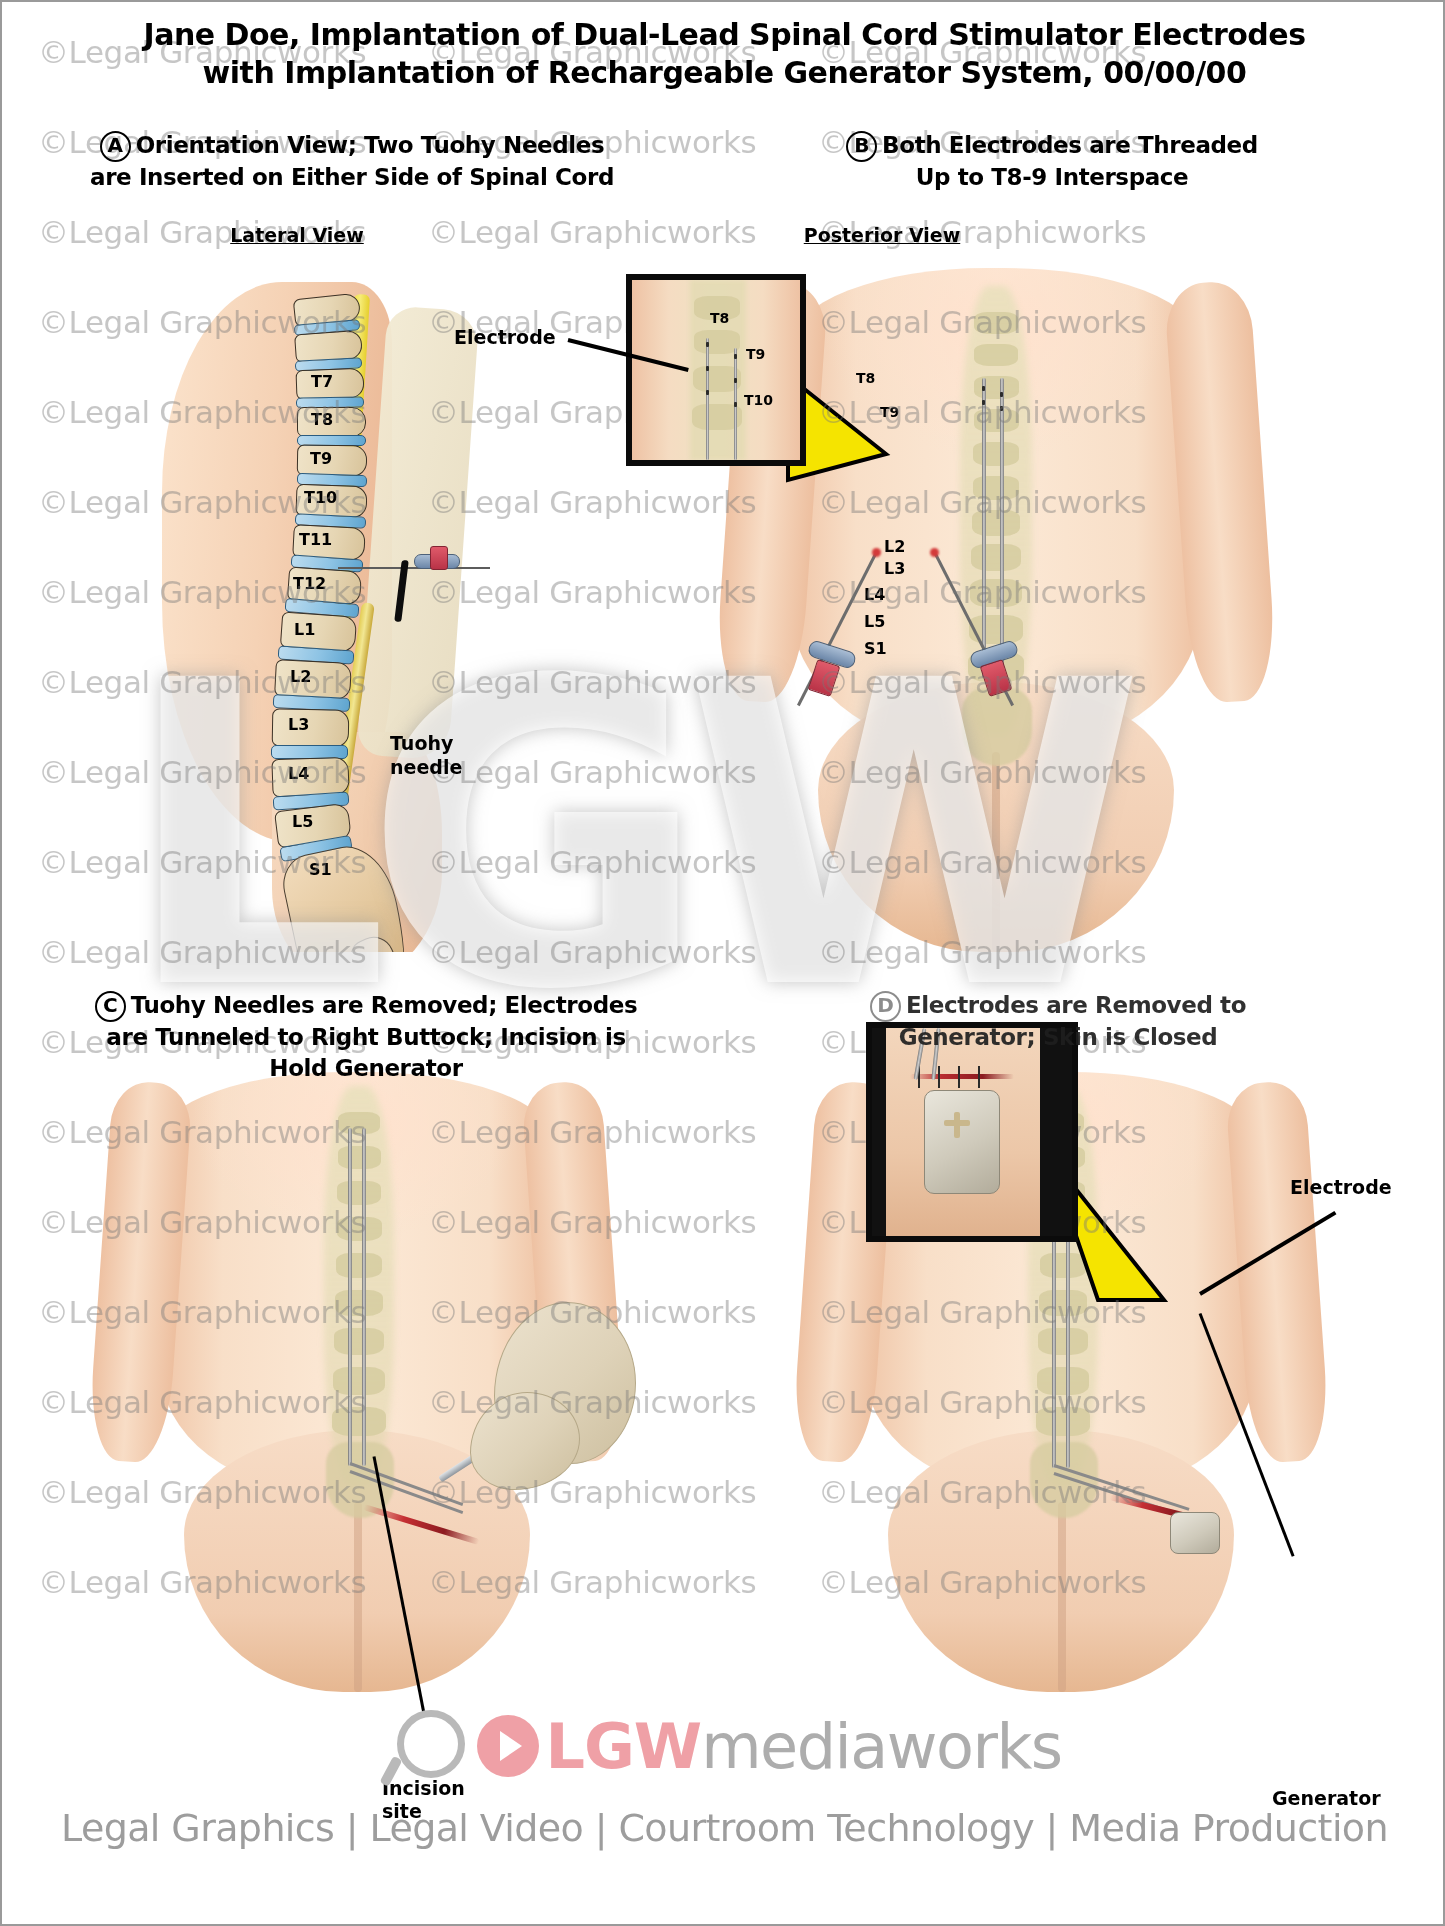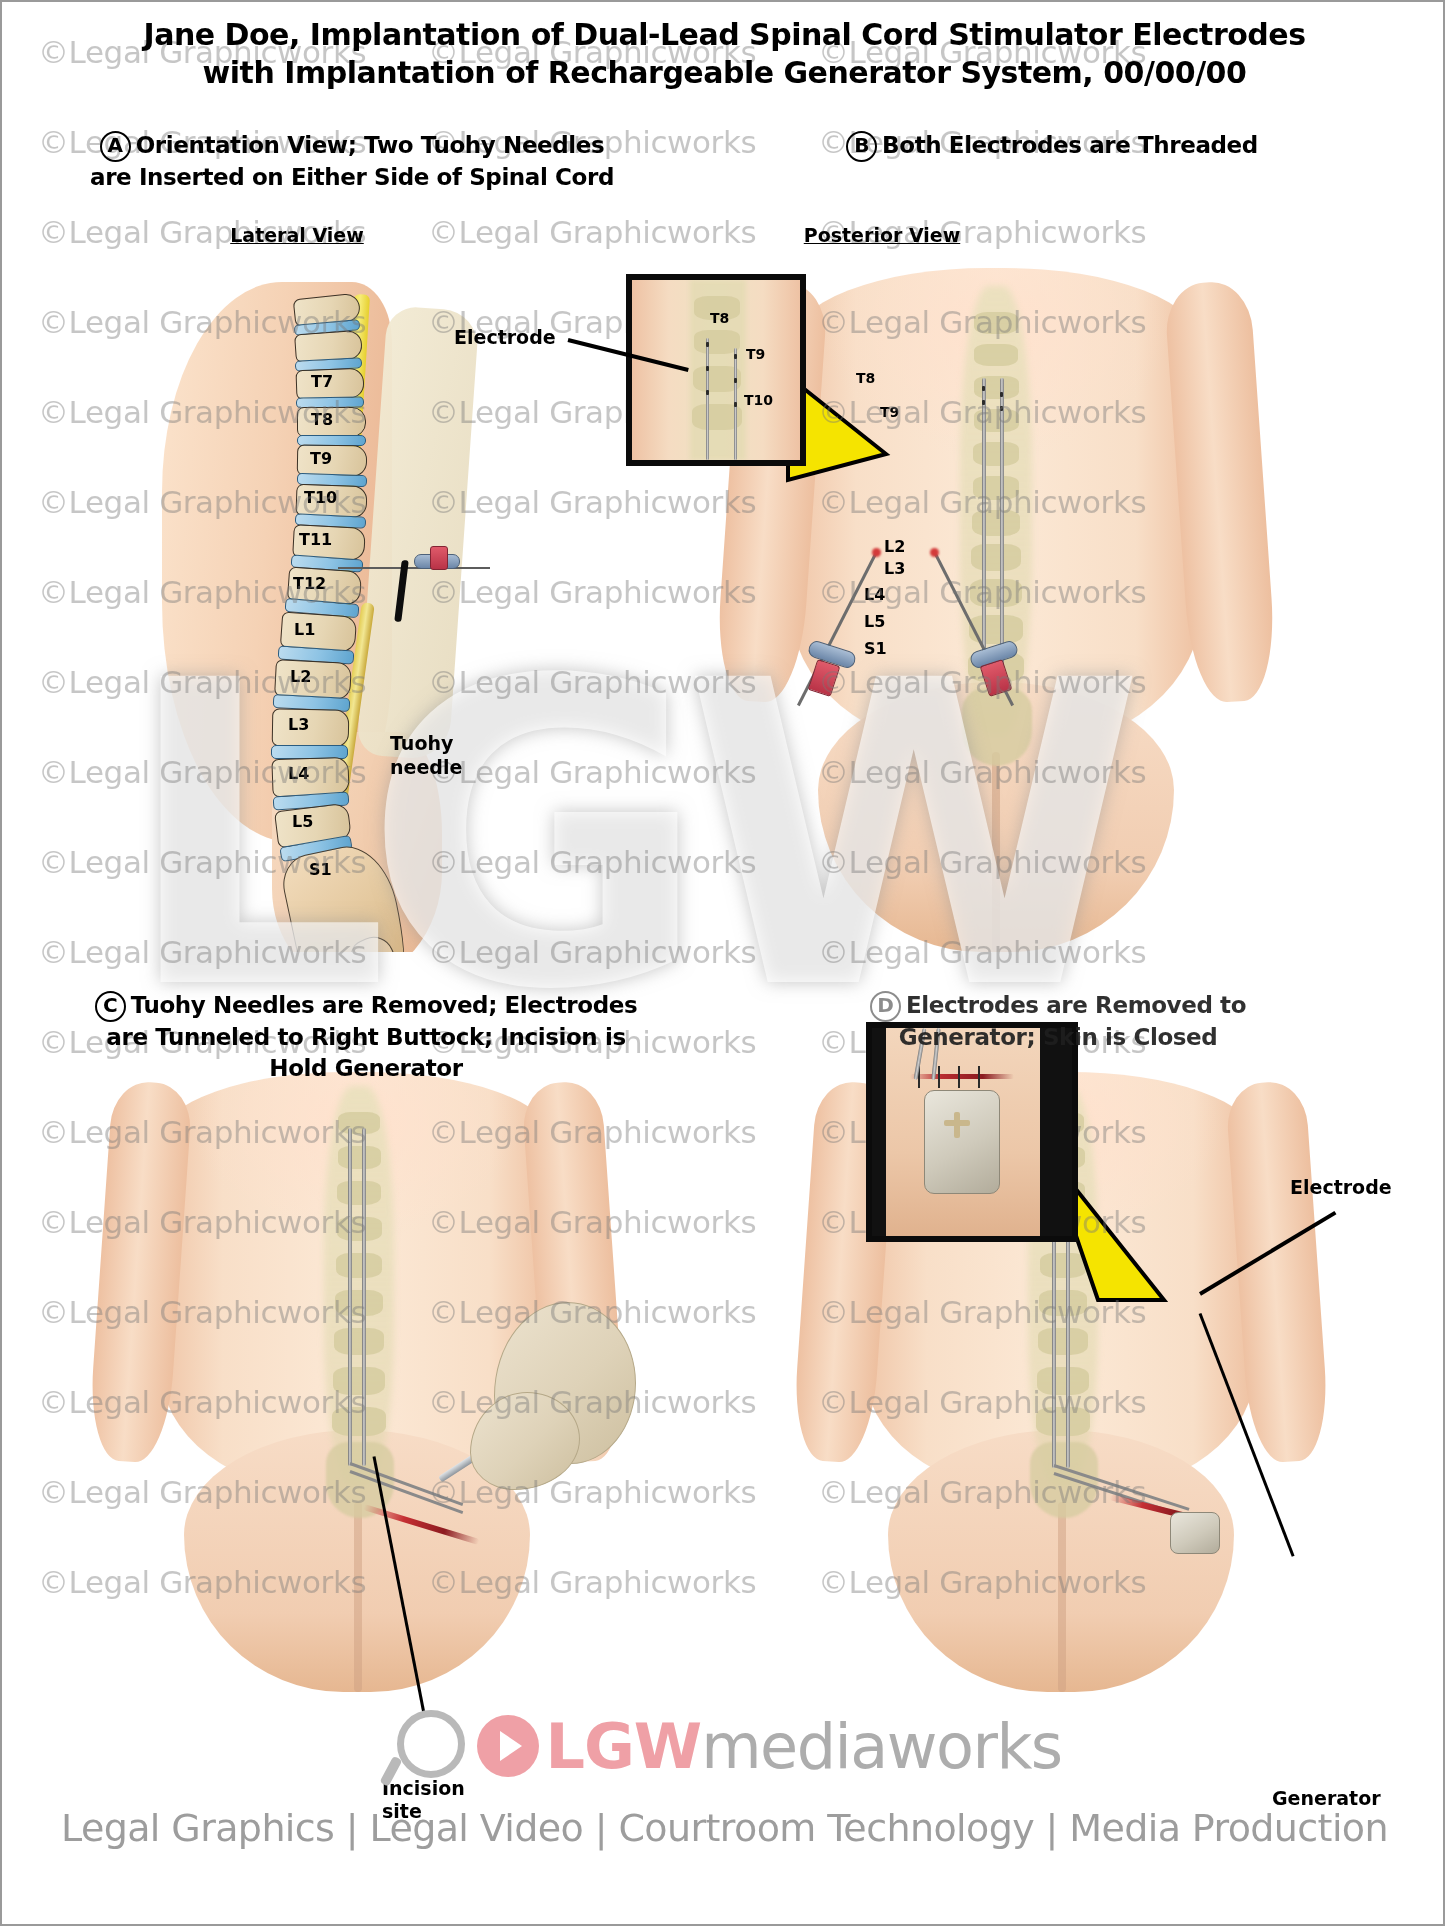--- a/index.html
+++ b/index.html
@@ -255,20 +255,21 @@
     <div>
       <span class="cap-letter">A</span><span class="cap-txt">Orientation View; Two Tuohy Needles</span>
     </div>
     <div>are Inserted on Either Side of Spinal Cord</div>
   </div>
 
   <div class="panel-cap" style="left:700px;top:128px;width:700px;">
     <div>
       <span class="cap-letter">B</span><span class="cap-txt">Both Electrodes are Threaded</span>
     </div>
+    <div>Up to T8-9 Interspace</div>
   </div>
 
   <div class="panel-cap" style="left:14px;top:988px;width:700px;">
     <div>
       <span class="cap-letter">C</span><span class="cap-txt">Tuohy Needles are Removed; Electrodes</span>
     </div>
     <div>are Tunneled to Right Buttock; Incision is</div>
     <div>Hold Generator</div>
   </div>
 

